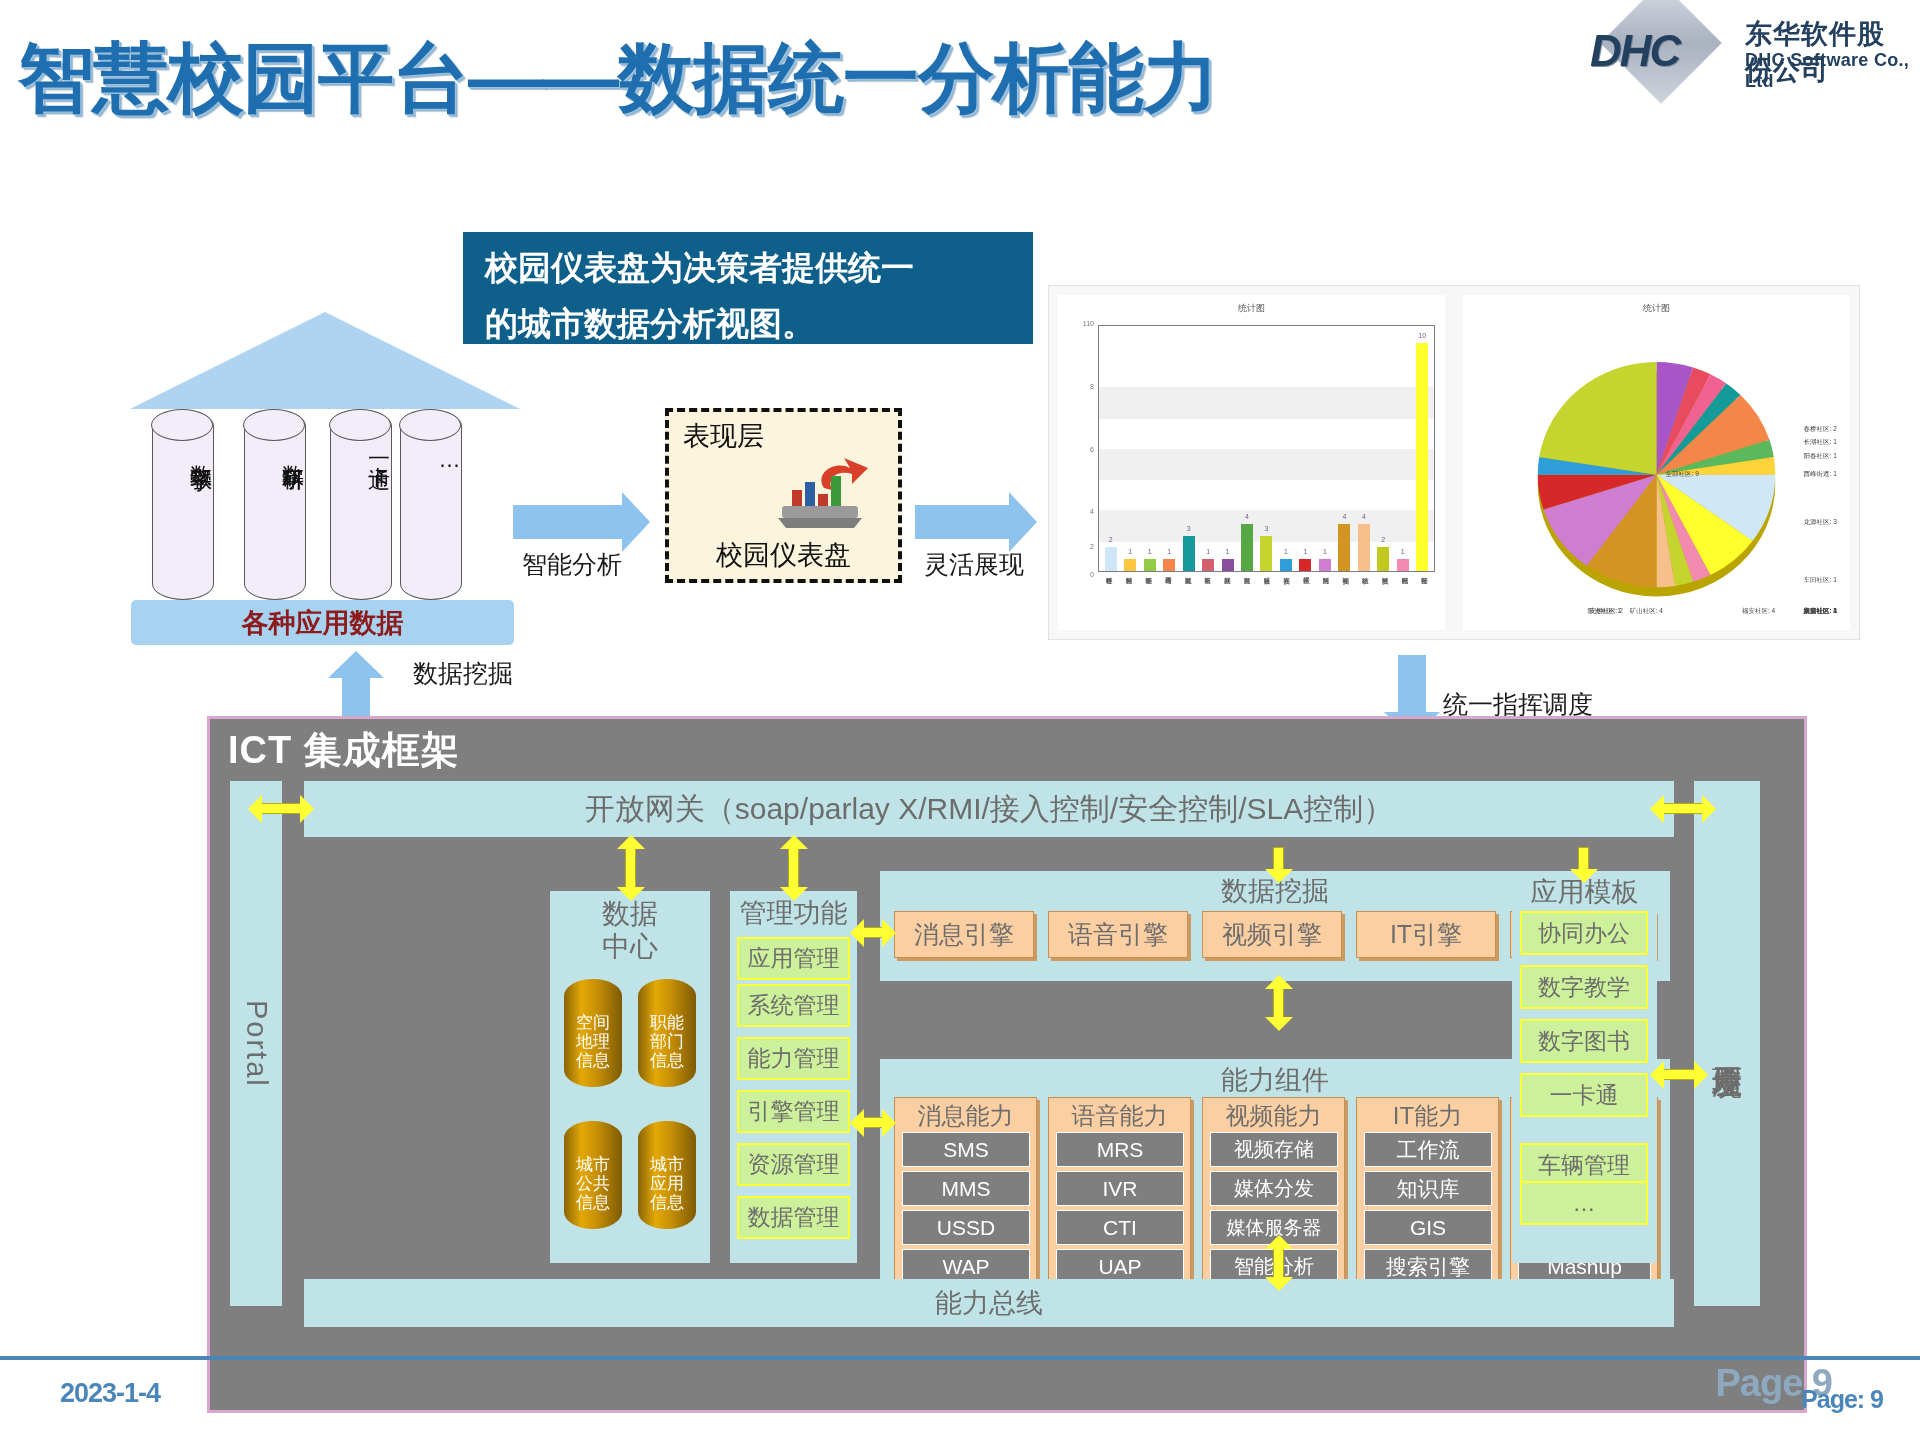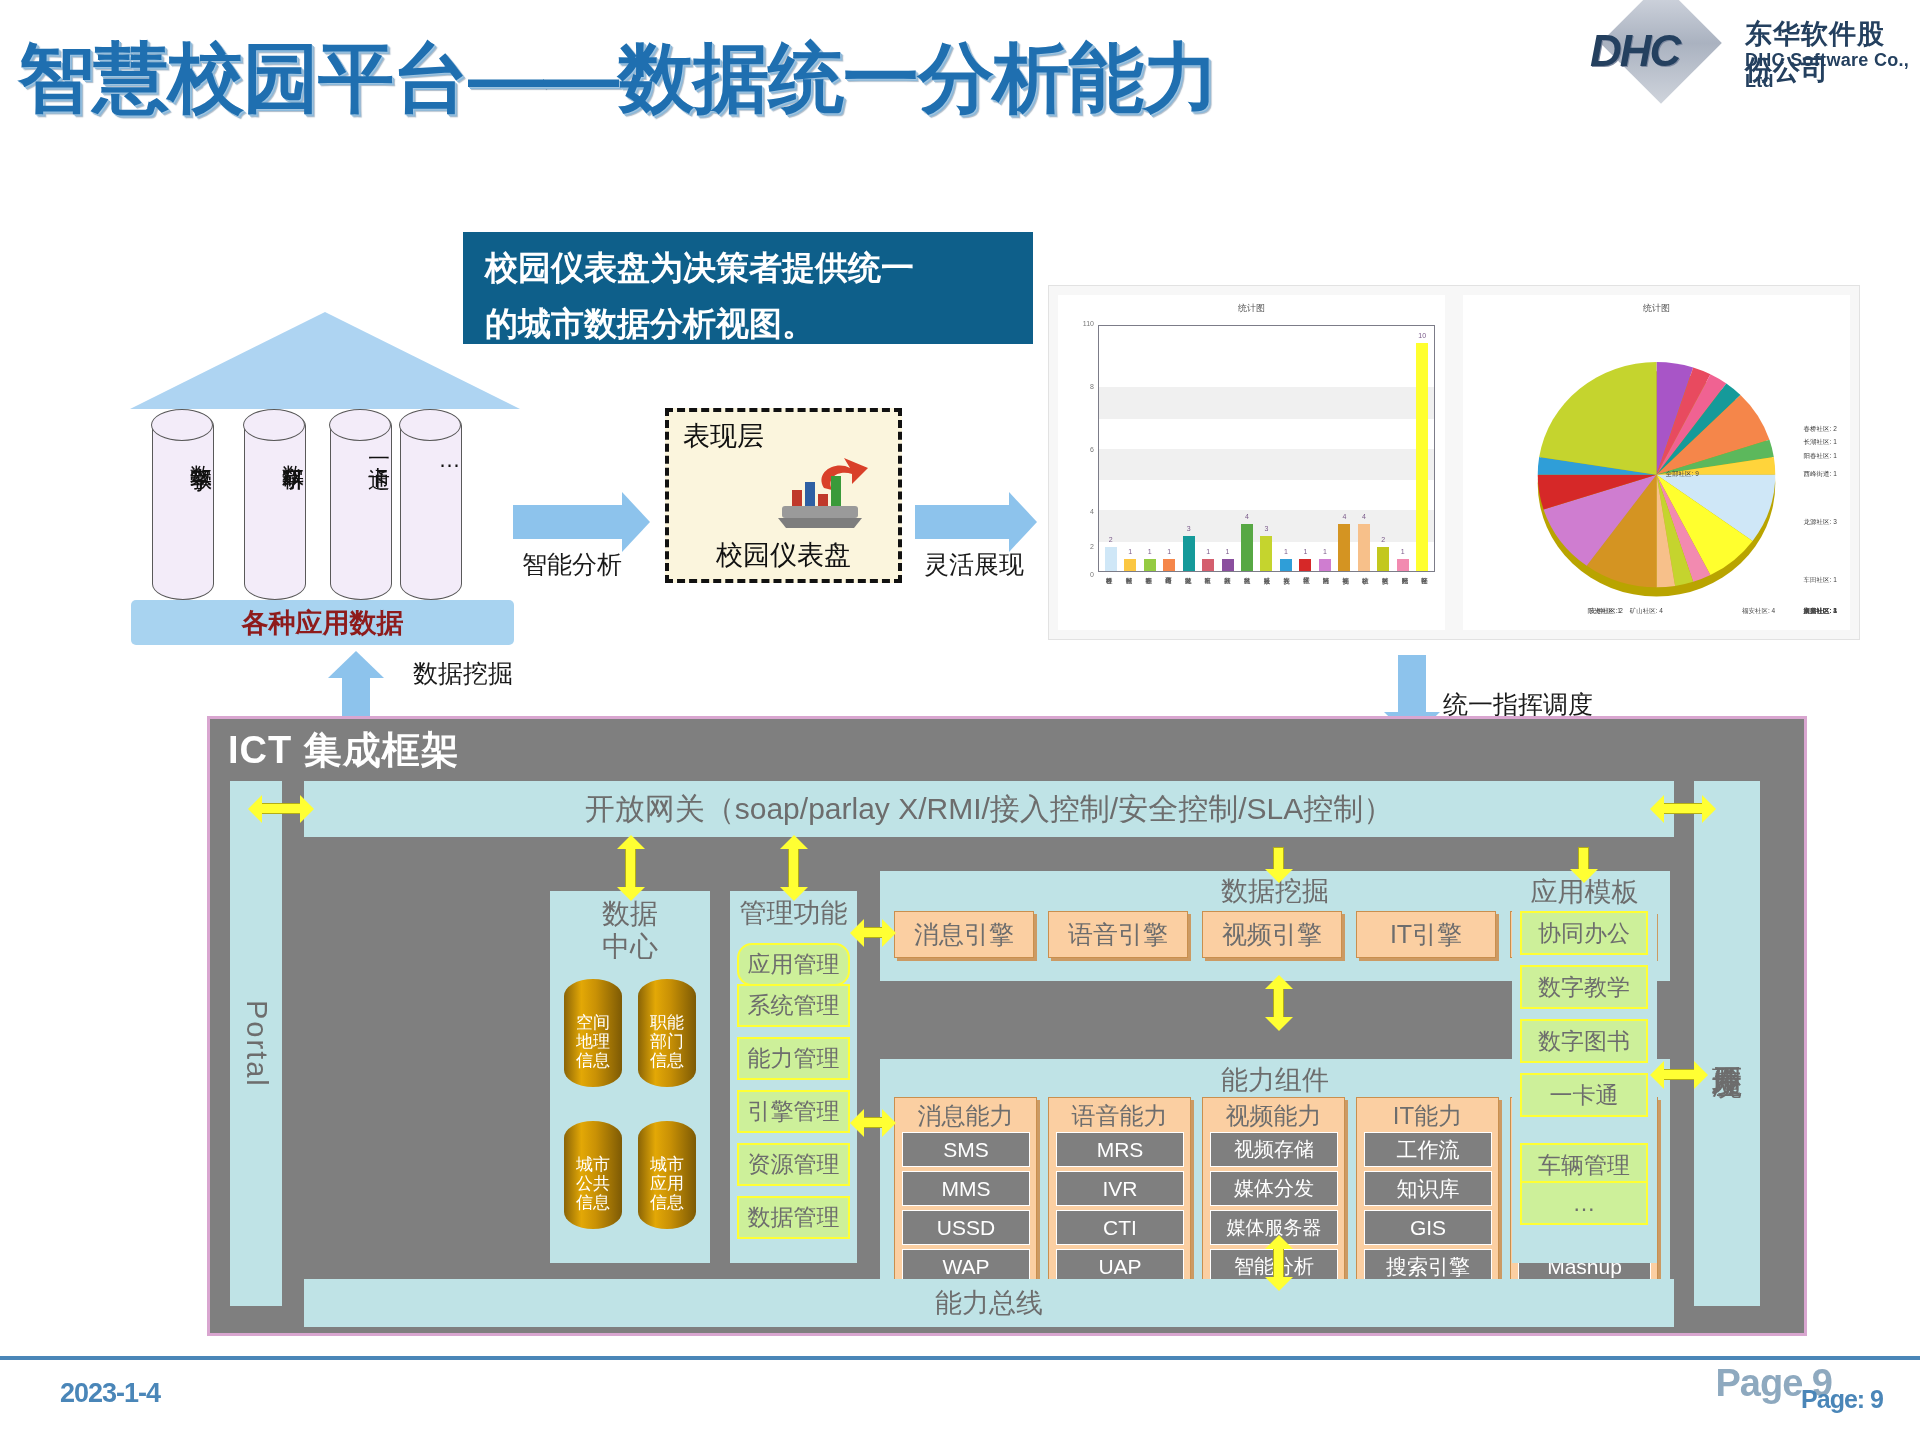--- a/index.html
+++ b/index.html
@@ -163,21 +163,21 @@
   .xlabels{position:absolute;left:42px;right:10px;bottom:4px;height:54px;
            display:flex;justify-content:space-around;}
   .xlabels span{font-size:6.5px;color:#555;writing-mode:vertical-rl;
                 text-orientation:upright;line-height:7px;letter-spacing:0px;}
   
   #pie-wrap{position:absolute;left:0;top:0;width:100%;height:100%;}
   .pie-lbl{position:absolute;font-size:6.5px;color:#444;white-space:nowrap;}
 
   
   #ict{
-    position:absolute;left:207px;top:716px;width:1600px;height:620px;
+    position:absolute;left:207px;top:716px;width:1600px;height:697px;
     background:#7f7f7f;border:3px solid #d9a6d0;box-sizing:border-box;
   }
   #ict-title{
     position:absolute;left:18px;top:6px;font-size:38px;color:#ffffff;
     font-weight:bold;letter-spacing:1px;
   }
   .cyan{background:#bfe3e6;}
   .box{position:absolute;box-sizing:border-box;}
   #portal{
     left:20px;top:62px;width:52px;height:525px;
@@ -545,21 +545,21 @@
       <div class="drum" style="left:14px;top:230px;">
           <span class="t" id="drum2">城市<br>公共<br>信息</span>
         </div>
       <div class="drum" style="left:88px;top:230px;">
           <span class="t" id="drum3">城市<br>应用<br>信息</span>
         </div>
     </div>
 
     <div class="box cyan" id="mgmt">
       <div class="hd">管理功能</div>
-      <div class="greenbtn" style="top:52px;border-radius:15px;">应用管理</div>
+      <div class="greenbtn" style="top:46px;">应用管理</div>
       <div class="greenbtn" style="top:93px;">系统管理</div>
       <div class="greenbtn" style="top:146px;">能力管理</div>
       <div class="greenbtn" style="top:199px;">引擎管理</div>
       <div class="greenbtn" style="top:252px;">资源管理</div>
       <div class="greenbtn" style="top:305px;">数据管理</div>
     </div>
 
     <div class="box cyan" id="engine-panel">
       <div class="hd">数据挖掘</div>
       <div class="orange" style="left:14px;top:40px;width:140px;height:47px;font-size:25px;">消息引擎</div>

